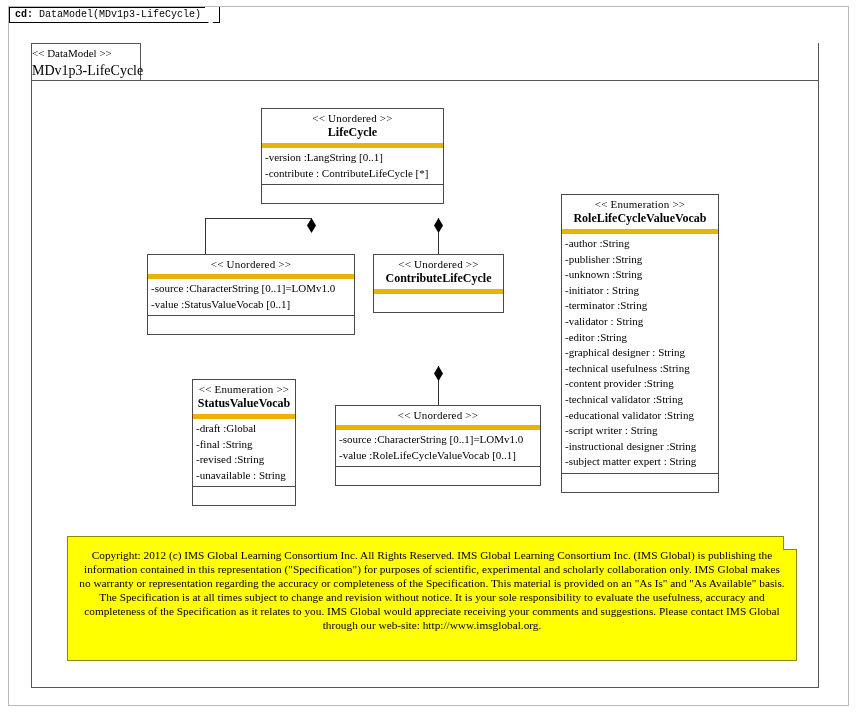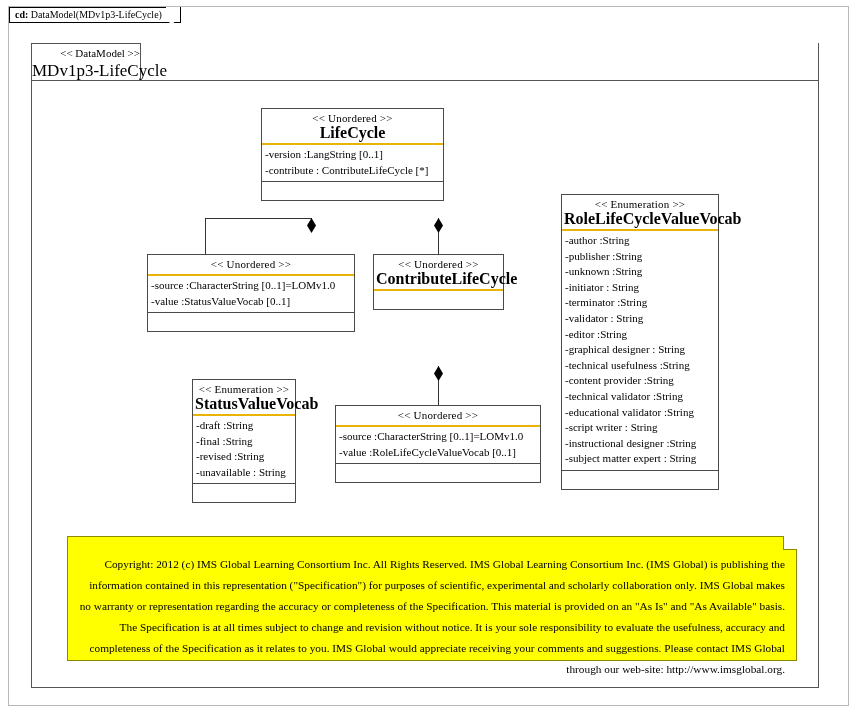--- a/index.html
+++ b/index.html
@@ -35,20 +35,21 @@
     top: 7px;
     height: 16px;
     padding: 0 18px 0 5px;
     border: 1px solid #000000;
     box-sizing: border-box;
     background: #ffffff;
     font-size: 10px;
     line-height: 14px;
     white-space: nowrap;
     color: #000;
+    font-family: Liberation Mono, monospace;
   }
   .frame-tab .kind { font-weight: bold; }
   .frame-tab-notch {
     position: absolute;
     right: 0px;
     top: -1px;
     width: 14px;
     height: 17px;
     overflow: hidden;
   }
@@ -78,64 +79,64 @@
   }
   .package-tab {
     position: absolute;
     left: 31px;
     top: 43px;
     width: 110px;
     height: 38px;
     box-sizing: border-box;
     border: 1px solid #555555;
     background: #ffffff;
-    text-align: right;
+    text-align: left;
     z-index: 3;
   }
   .package-top-edge {
     position: absolute;
     left: 141px;
     top: 80px;
     width: 678px;
     height: 1px;
     background: #555555;
   }
   .package-tab .stereo {
     font-size: 11px;
     line-height: 18px;
     white-space: nowrap;
   }
   .package-tab .pkgname {
-    font-size: 17px;
+    font-size: 14px;
     line-height: 17px;
     white-space: nowrap;
   }
 
   
   .uclass {
     position: absolute;
     box-sizing: border-box;
     border: 1px solid #4a4a4a;
     background: #ffffff;
     z-index: 4;
   }
   .uhead {
     box-sizing: border-box;
-    border-bottom: 2px solid #eab308;
+    border-bottom: 5px solid #eab308;
     text-align: center;
     padding: 2px 2px 3px 2px;
   }
   .ustereo {
     font-size: 11px;
     line-height: 14px;
     white-space: nowrap;
     letter-spacing: 0.2px;
   }
   .uname {
-    font-size: 16px;
+    font-size: 12px;
     font-weight: bold;
     line-height: 15px;
     white-space: nowrap;
   }
   .uattrs {
     box-sizing: border-box;
     border-bottom: 1px solid #4a4a4a;
     padding: 2px 3px 3px 3px;
   }
   .uattr {
@@ -188,25 +189,25 @@
     right: -1px;
     top: -1px;
     width: 13px;
     height: 13px;
     background: #ffffff;
     border-left: 1px solid #8a8a00;
     border-bottom: 1px solid #8a8a00;
     z-index: 5;
   }
   .note-text {
-    padding: 17px 11px 0 11px;
+    padding: 11px 11px 0 11px;
     font-size: 11.3px;
-    line-height: 21px;
+    line-height: 14px;
     color: #000000;
-    text-align: right;
+    text-align: center;
   }
 </style>
 </head>
 <body>
 
 <div id="canvas">
 
   <div class="frame"></div>
 
   <div class="frame-tab">
@@ -263,21 +264,21 @@
     </div>
     <div class="uops"></div>
   </div>
 
   <div class="uclass" style="left:192px; top:379px; width:104px;">
     <div class="uhead">
       <div class="ustereo">&lt;&lt; Enumeration   &gt;&gt;</div>
       <div class="uname">StatusValueVocab</div>
     </div>
     <div class="uattrs">
-      <div class="uattr">-draft :String</div>
+      <div class="uattr">-draft :Global</div>
       <div class="uattr">-final  :String</div>
       <div class="uattr">-revised  :String</div>
       <div class="uattr">-unavailable  : String</div>
     </div>
     <div class="uops"></div>
   </div>
 
   <div class="uclass" style="left:335px; top:405px; width:206px;">
     <div class="uhead">
       <div class="ustereo">&lt;&lt; Unordered &gt;&gt;</div>

